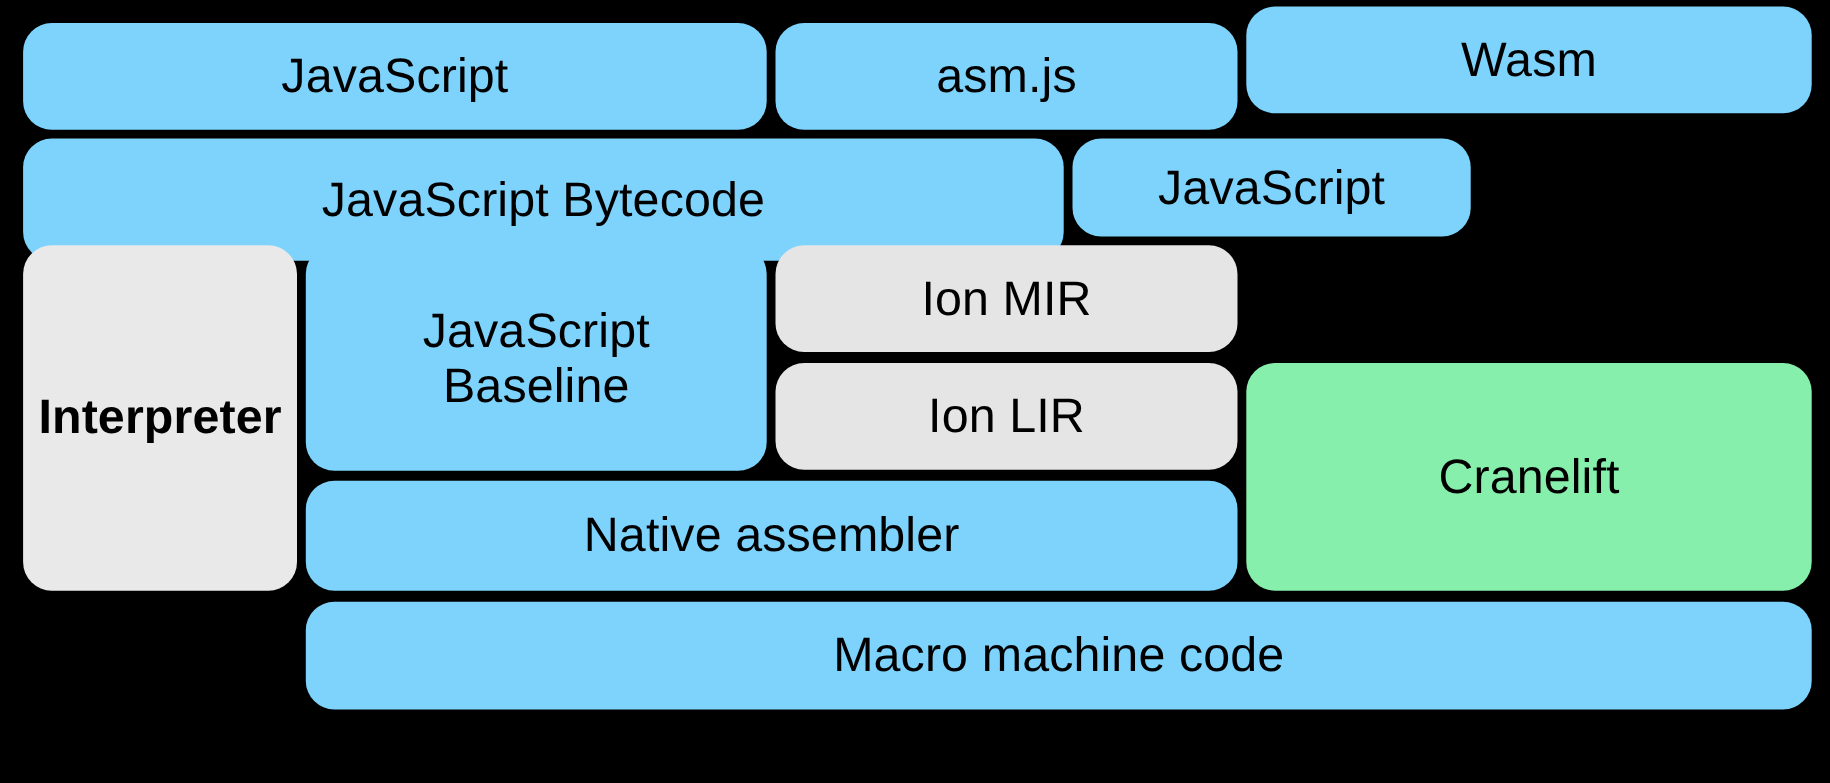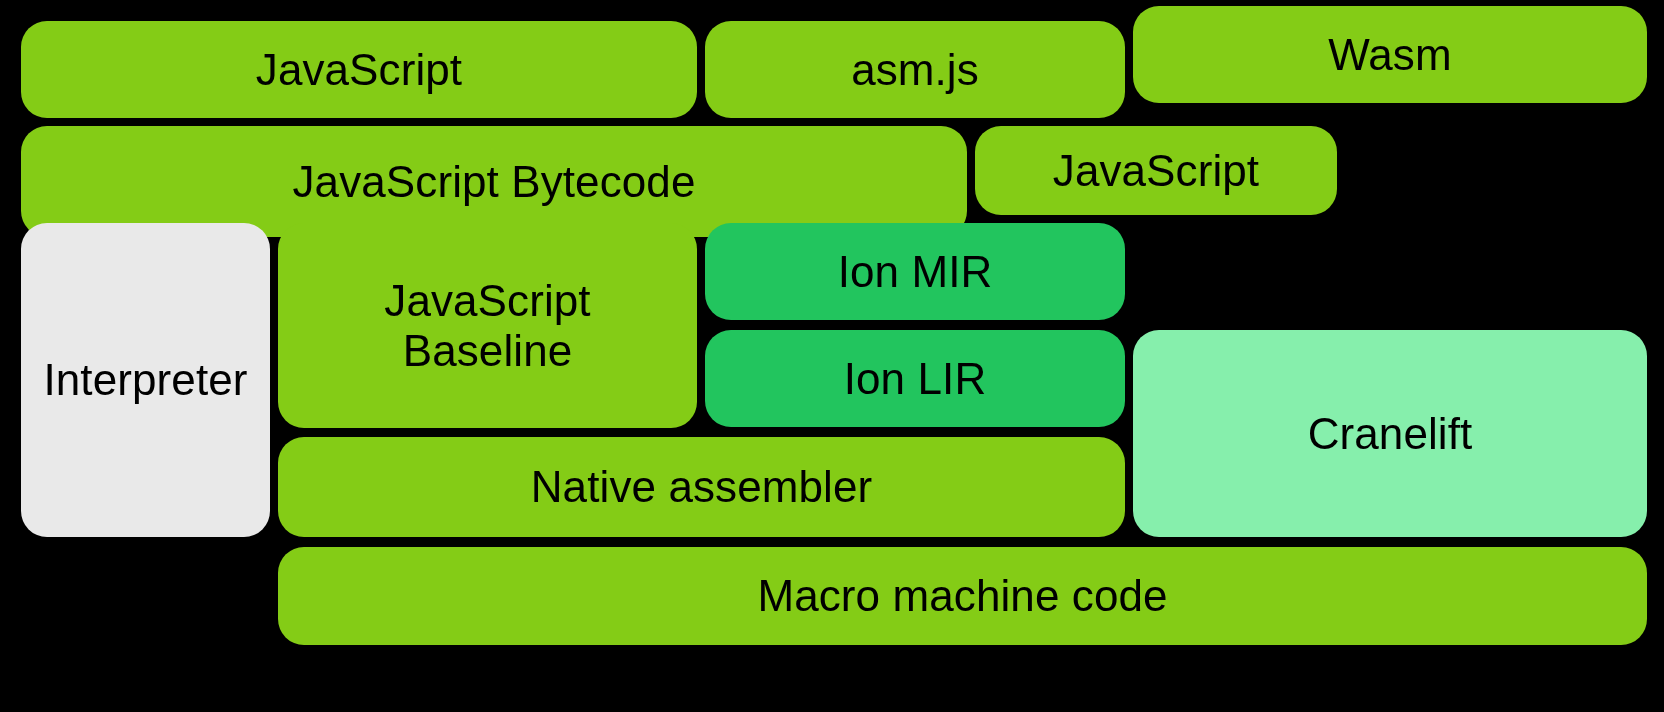--- a/index.html
+++ b/index.html
@@ -26,23 +26,23 @@
     border-radius: 26px;
     color: #000000;
     font-size: 44px;
     font-weight: 400;
     line-height: 1.12;
     letter-spacing: 0.1px;
     padding: 2px 10px;
     white-space: pre-line;
     -webkit-font-smoothing: antialiased;
   }
-  .fill-white { background: #84cc16; }
-  .fill-gray  { background: #E9E9E9; }
-  .fill-green { background: #22c55e; }
+  .fill-white { background: #7dd3fc; }
+  .fill-gray  { background: #E9E9E9; font-weight: bold; }
+  .fill-green { background: #e5e5e5; }
   .fill-pink  { background: #86efac; }
 
   
   #node-javascript      { left: 21px;   top: 21px;  width: 676px; height: 97px;  }
   #node-asmjs           { left: 705px;  top: 21px;  width: 420px; height: 97px;  }
   #node-wasm            { left: 1133px; top: 6px;  width: 514px; height: 97px;  }
 
   
   #node-js-bytecode     { left: 21px;   top: 126px; width: 946px; height: 111px;  }
   #node-baldrmonkey     { left: 975px;  top: 126px; width: 362px; height: 89px;  }

